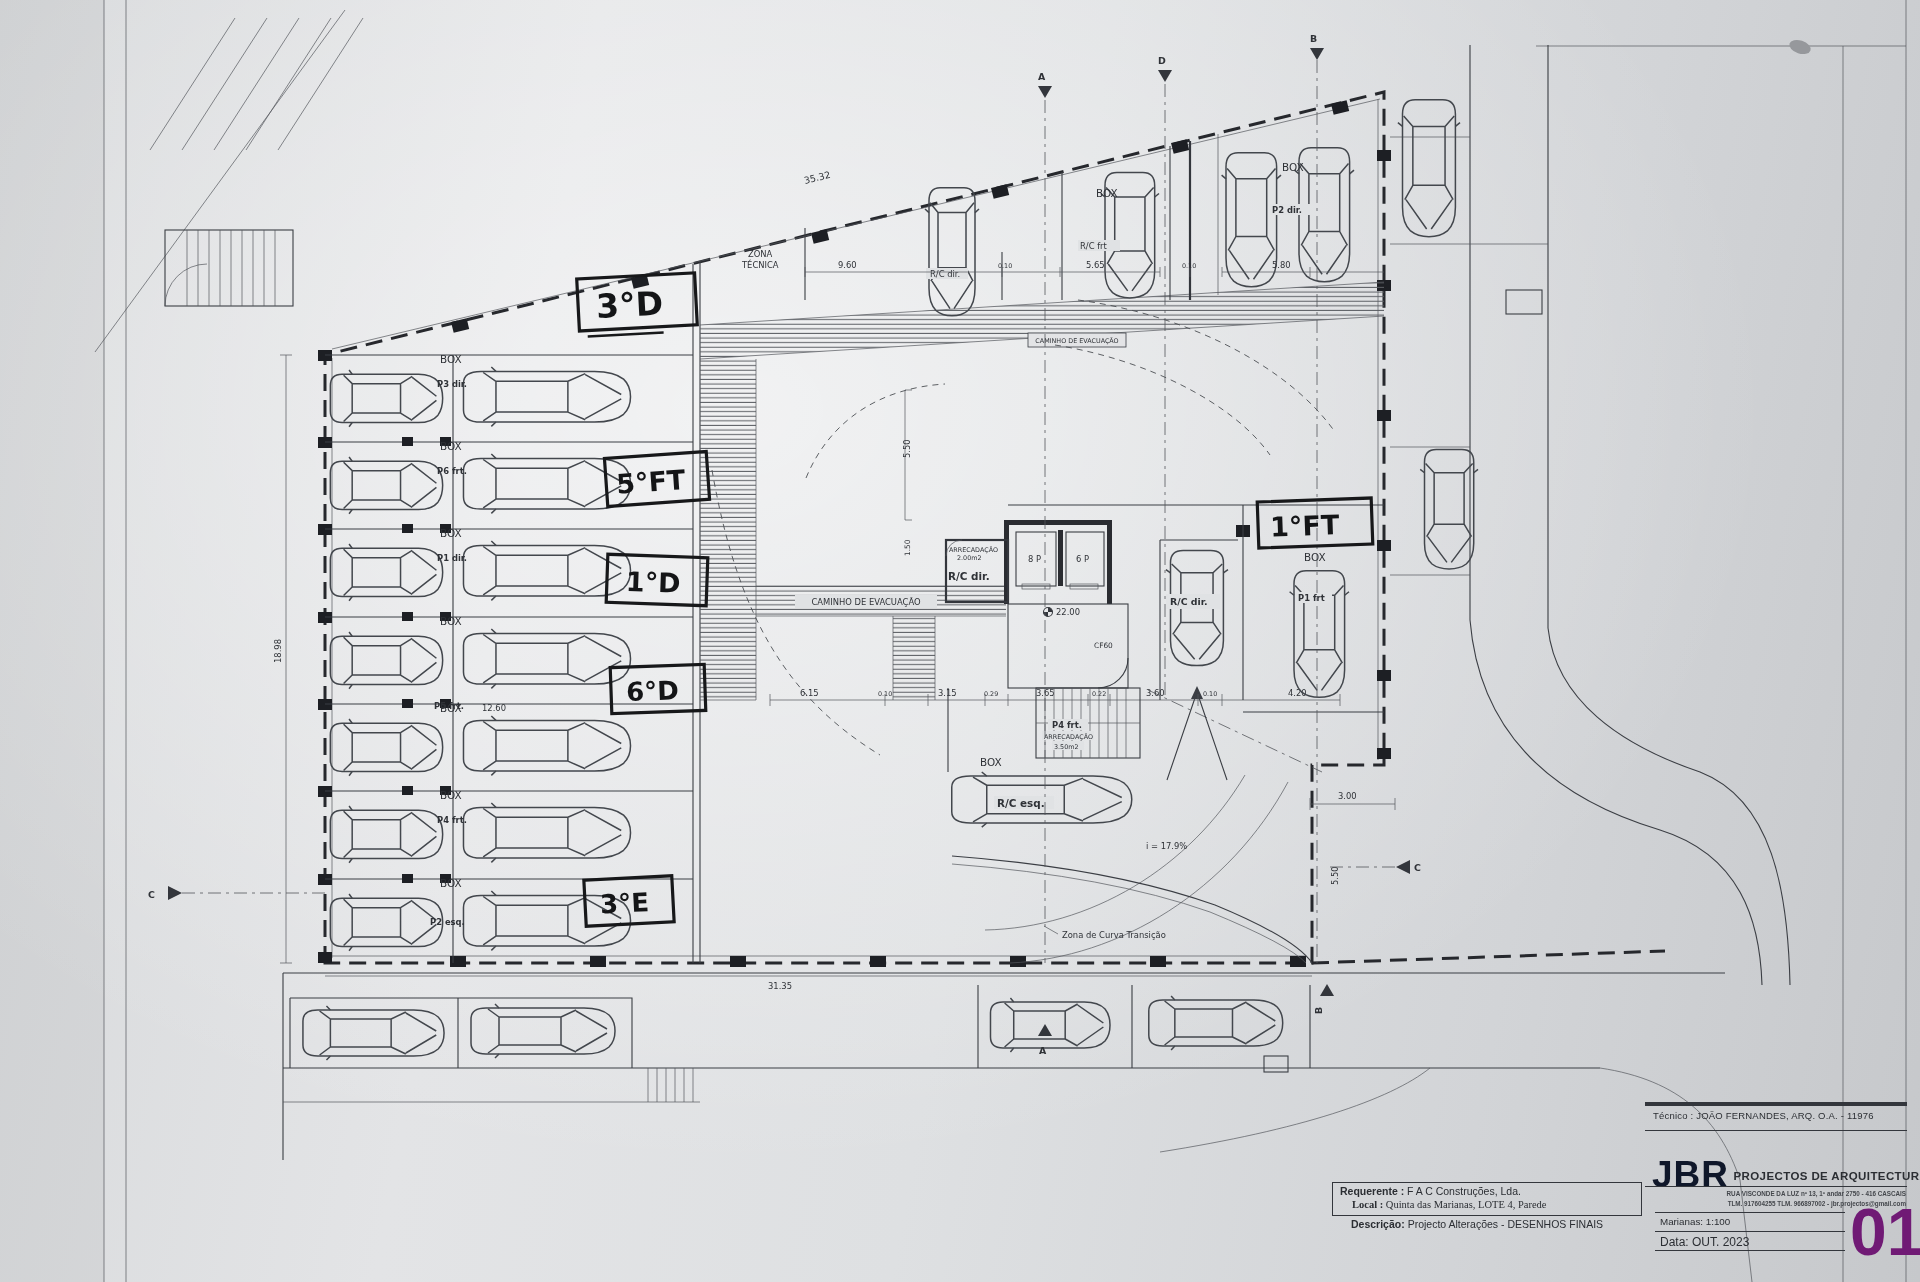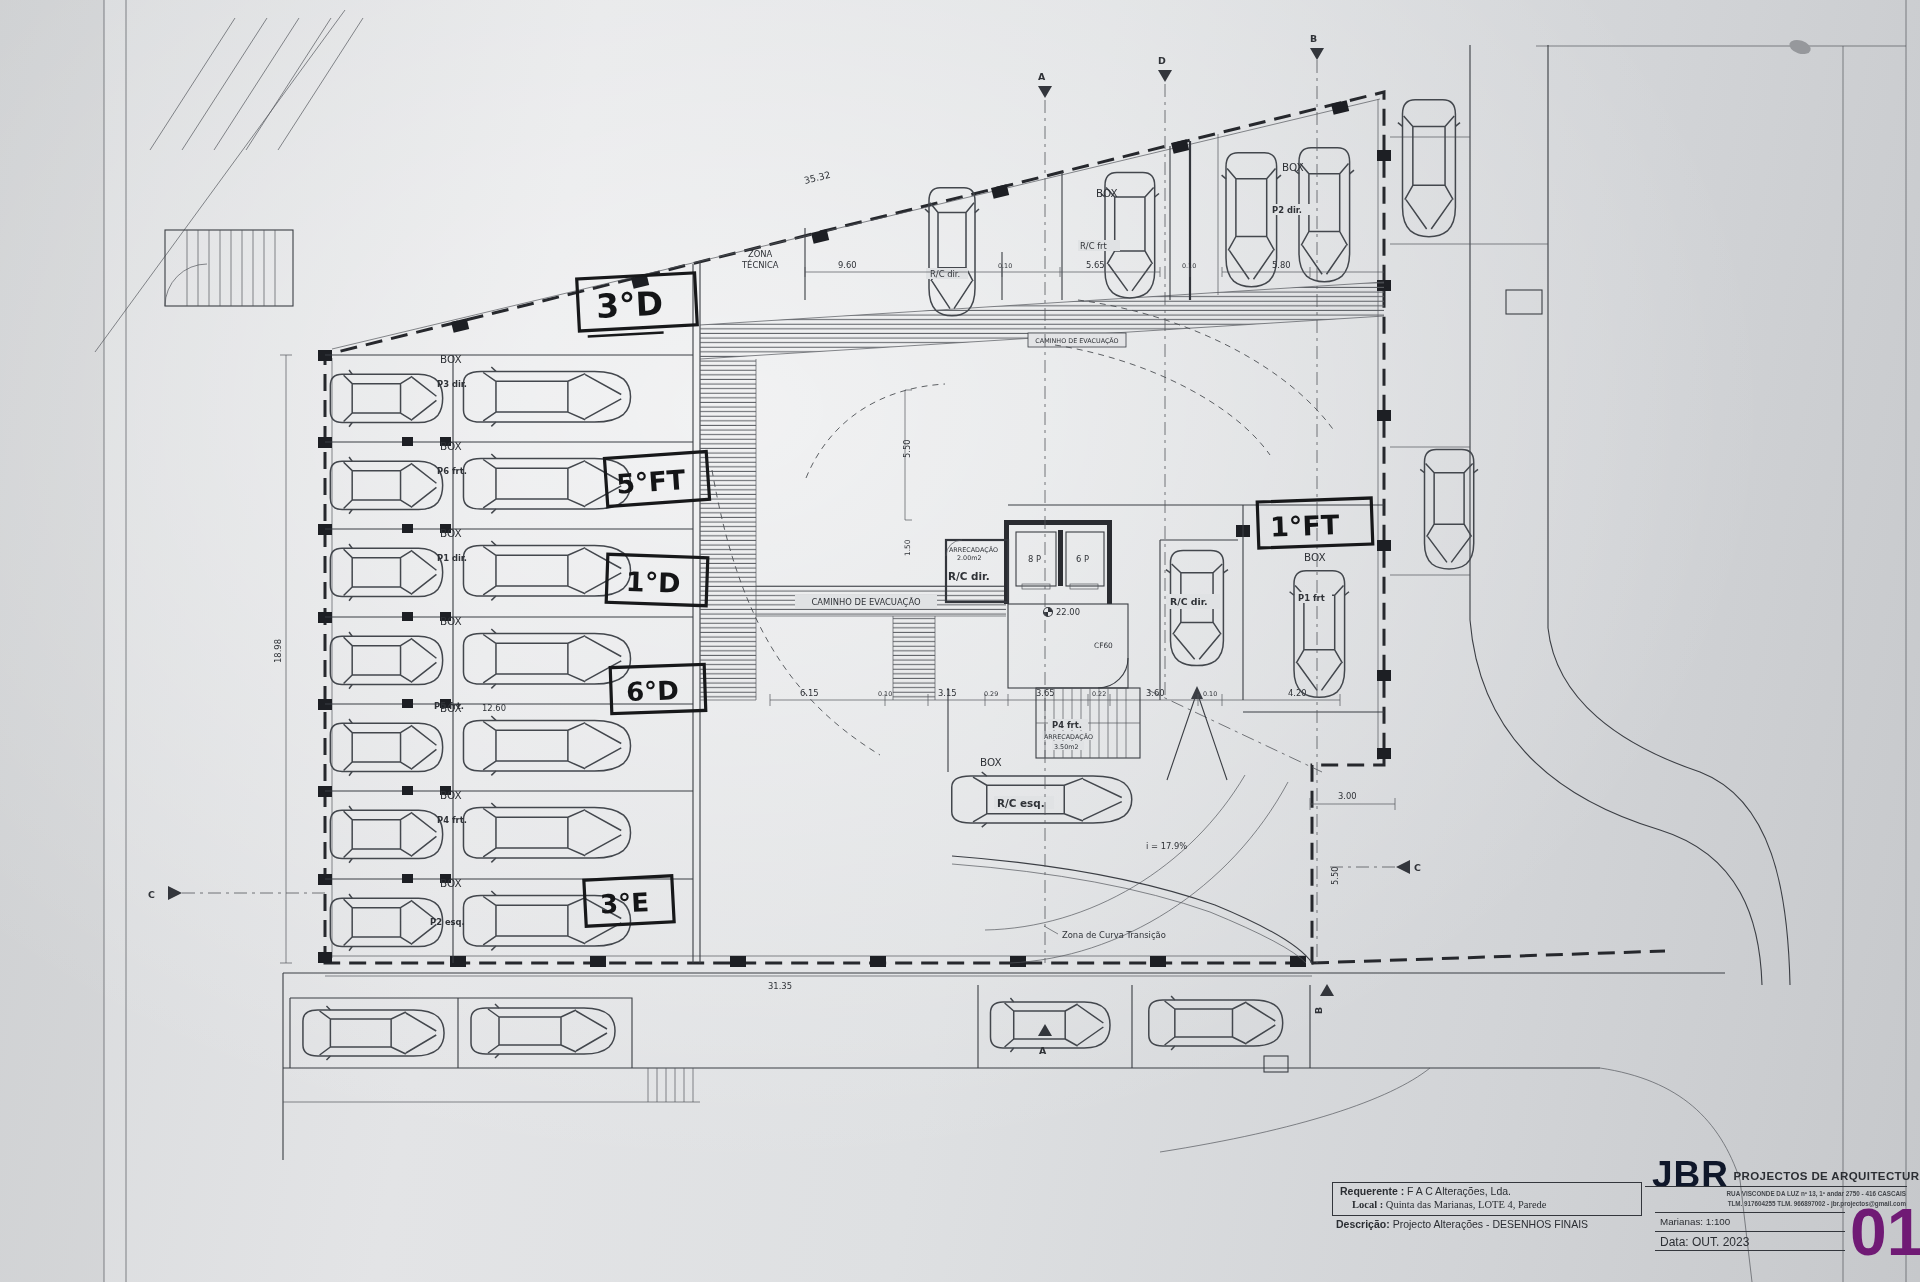--- a/index.html
+++ b/index.html
@@ -353,33 +353,38 @@
         <rect class="hwbox" x="585" y="878" width="88" height="46"></rect>
         <text class="hw" font-size="26" x="600" y="912">3°E</text>
       </g>
       <g transform="rotate(-2 1315 523)">
         <rect class="hwbox" x="1258" y="500" width="114" height="46"></rect>
         <text class="hw" font-size="27" x="1270" y="535">1°FT</text>
       </g>
     </g>
   </svg>
 
+  <div class="tb" style="left:1645px;top:1098px;width:262px;height:40px;">
+    <div class="hline th" style="left:0;top:4px;width:262px;"></div>
+    <div class="abs" style="left:8px;top:12px;font-size:9.5px;letter-spacing:.2px;">Técnico : JOÃO FERNANDES, ARQ.   O.A. - 11976</div>
+    <div class="hline" style="left:0;top:32px;width:262px;height:1px;"></div>
+  </div>
 
   <div class="tb" style="left:1310px;top:1152px;width:598px;height:130px;">
     <div class="box1" style="left:22px;top:30px;width:308px;height:32px;"></div>
     <div class="abs" style="left:30px;top:33px;font-size:10.5px;">
       <span style="font-weight:bold;">Requerente :</span>
-      <span>F A C  Alterações, Lda.</span>
+      <span>F A C  Construções, Lda.</span>
     </div>
     <div class="abs" style="left:42px;top:47px;font-size:10.5px;font-family:Liberation Serif, serif;">
       <span style="font-weight:bold;">Local :</span>
       <span>Quinta das Marianas, LOTE 4, Parede</span>
     </div>
     <div class="abs" style="left:26px;top:66px;font-size:10.5px;">
-      <span style="font-weight:bold;">Descrição:</span>
+      <span style="font-weight:bold;margin-left:15px;">Descrição:</span>
       <span>Projecto Alterações - DESENHOS FINAIS</span>
     </div>
 
     <div class="abs" style="left:342px;top:2px;">
       <span style="font-size:37px;font-weight:bold;letter-spacing:1px;color:#0f172a;">JBR</span>
       <span style="font-size:11.5px;font-weight:bold;position:relative;top:-7px;letter-spacing:.4px;">PROJECTOS DE ARQUITECTURA</span>
     </div>
     <div class="hline" style="left:335px;top:34px;width:262px;"></div>
     <div class="abs" style="left:350px;top:38px;width:246px;text-align:right;font-size:6.3px;font-weight:bold;color:#44474c;">RUA VISCONDE DA LUZ nº 13, 1º andar  2750 - 416  CASCAIS</div>
     <div class="abs" style="left:350px;top:48px;width:246px;text-align:right;font-size:6.3px;font-weight:bold;color:#44474c;">TLM. 917604255  TLM. 966897002 - jbr.projectos@gmail.com</div>

